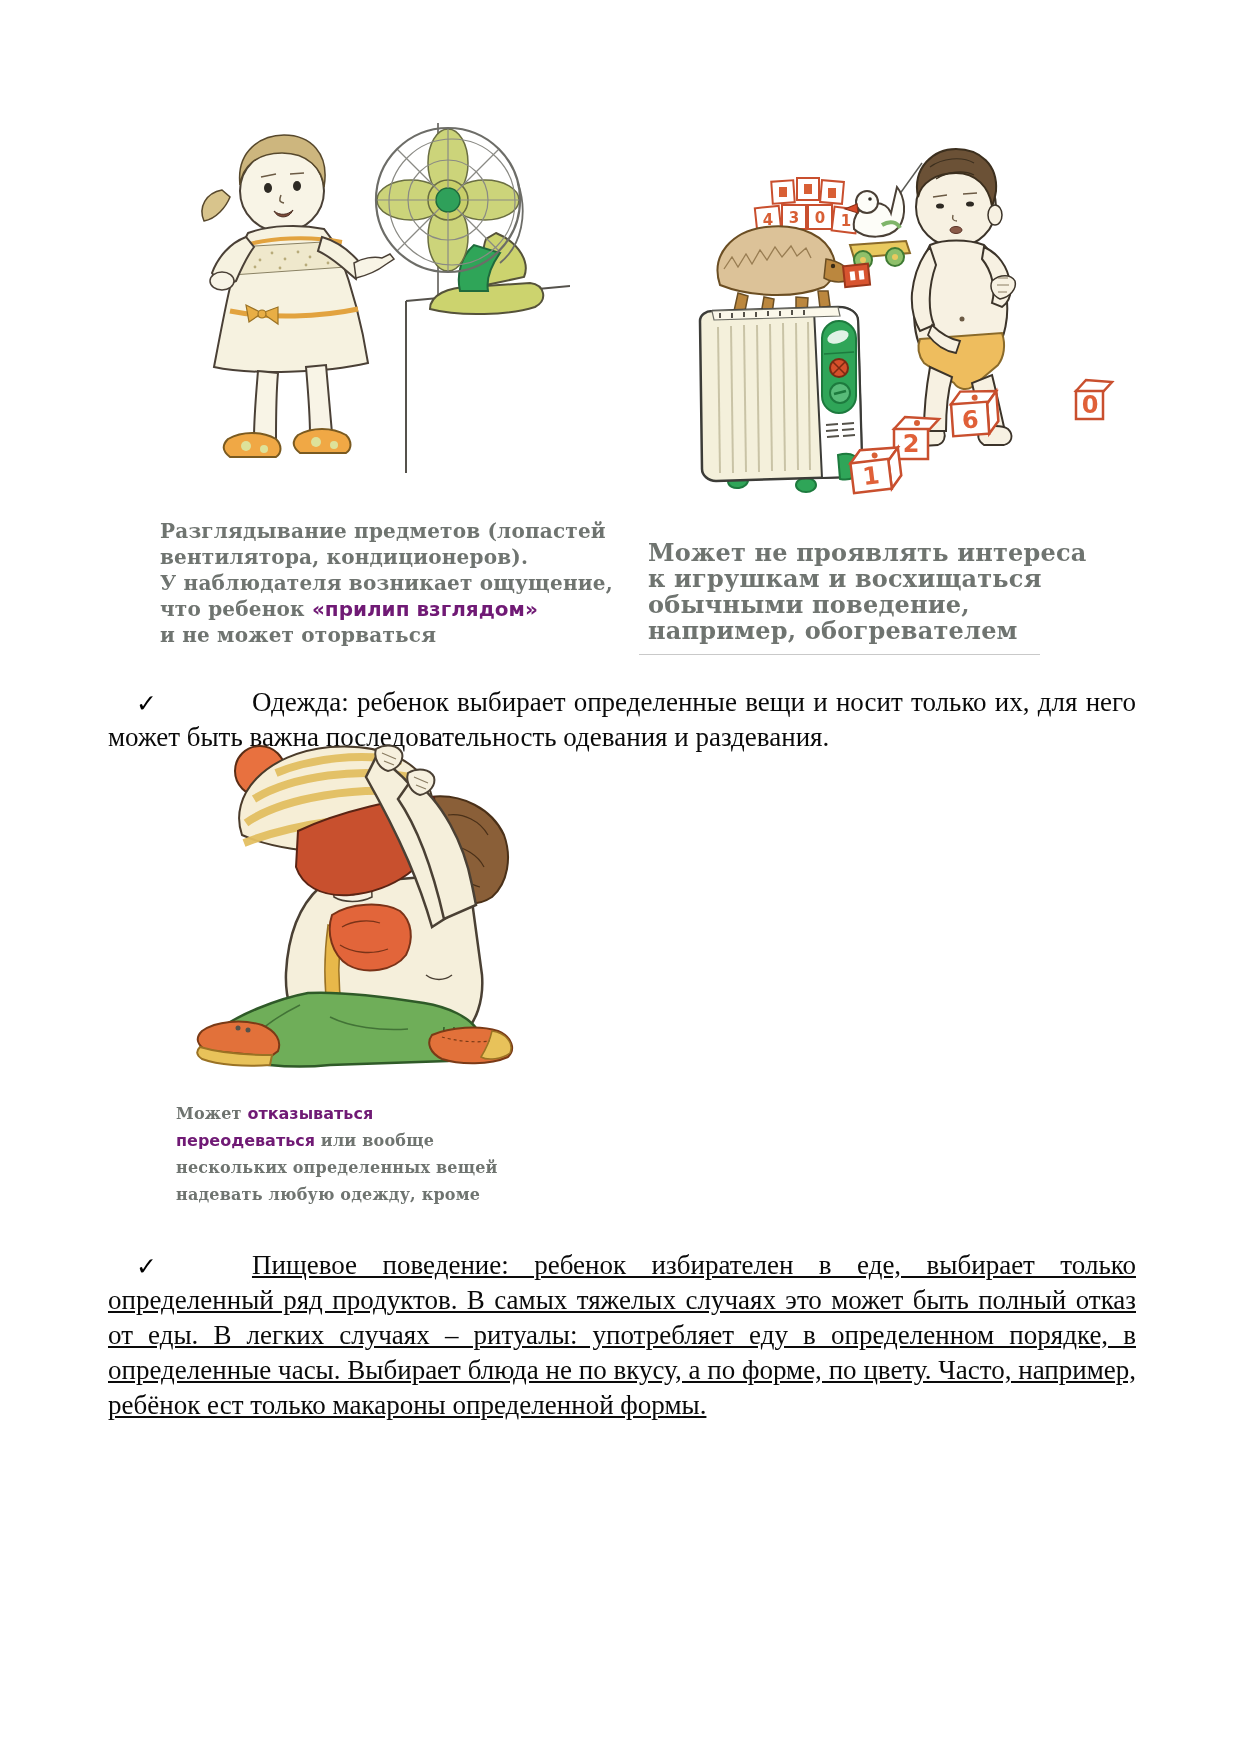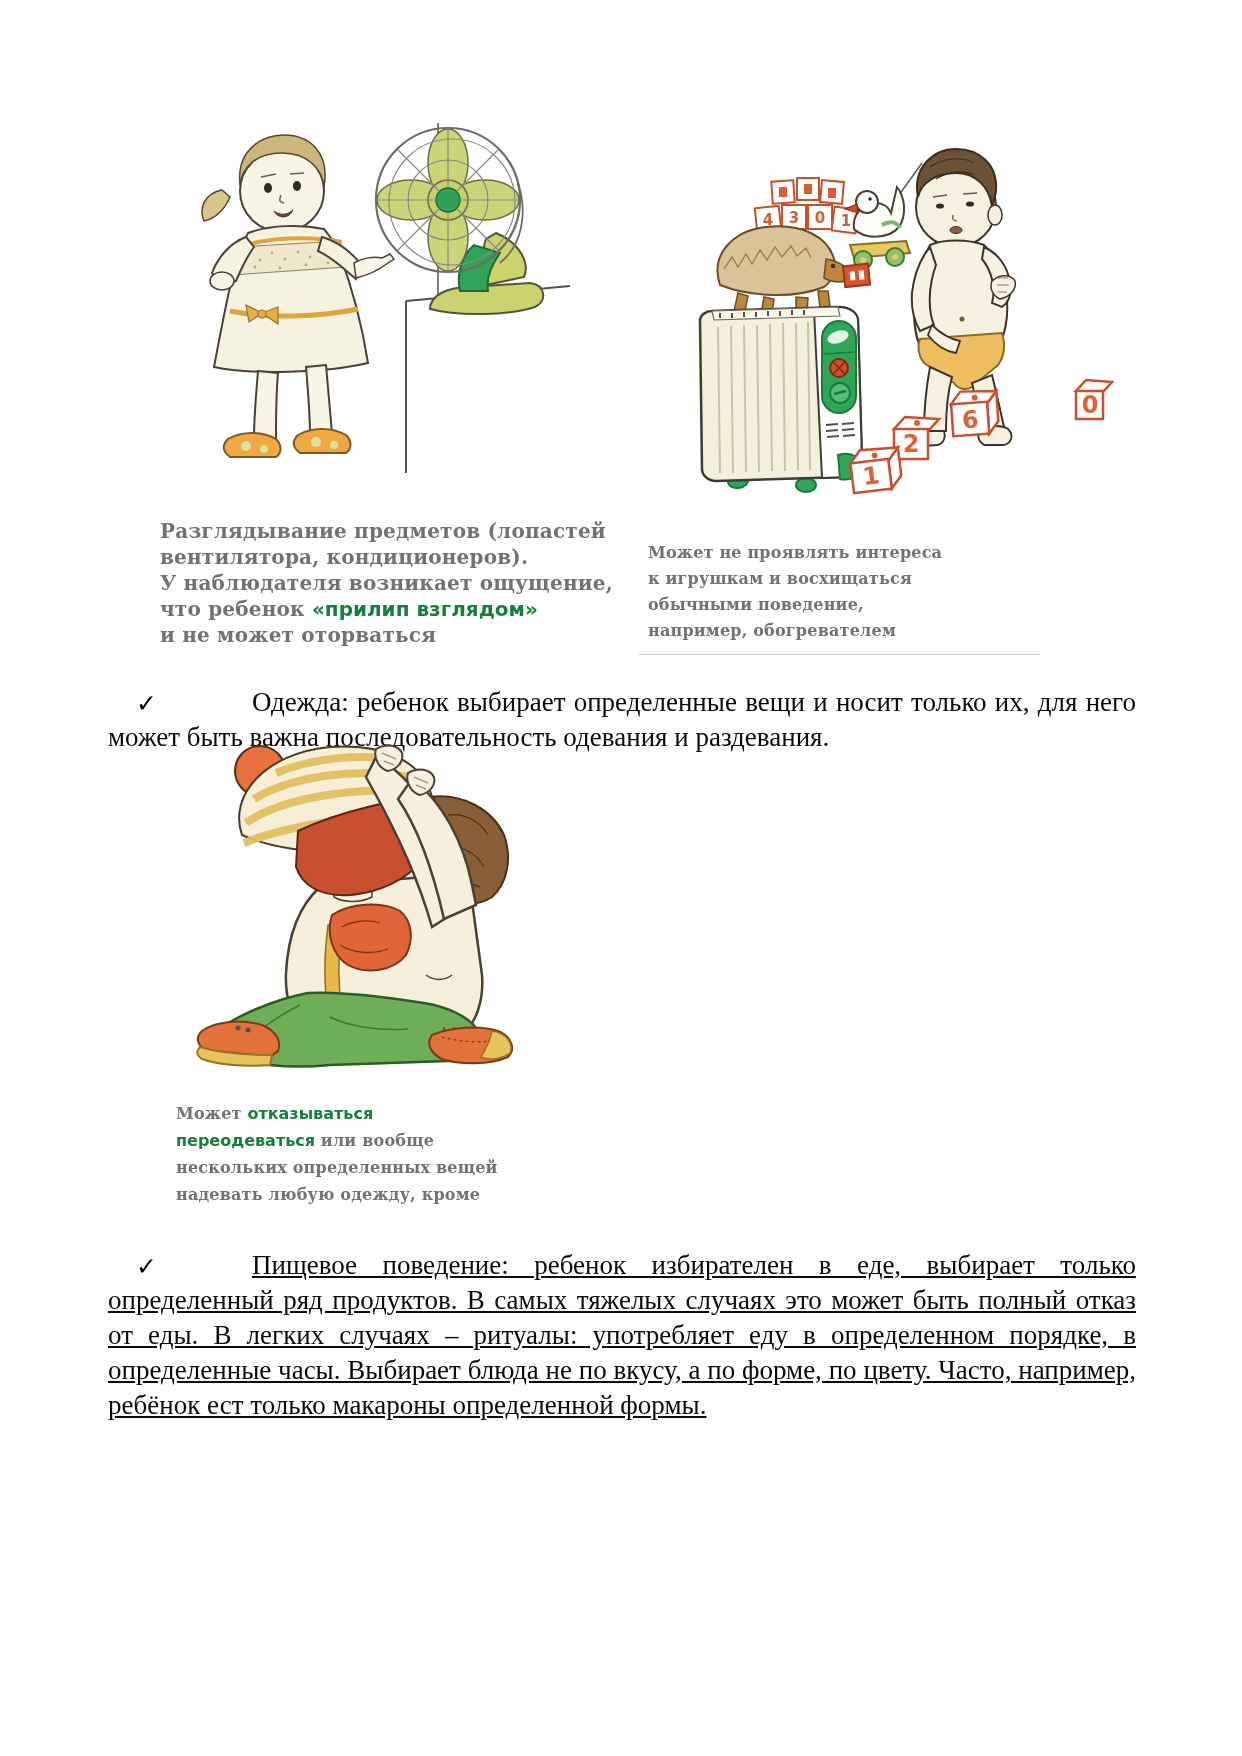--- a/index.html
+++ b/index.html
@@ -1,23 +1,23 @@
 <!DOCTYPE html>
 <html><head>
 <meta charset="utf-8">
 <style>
   html,body { margin:0; padding:0; background:#ffffff; }
   .page { position:relative; width:1242px; height:1756px; background:#ffffff; overflow:hidden;
           font-family:"Liberation Serif", serif; }
   .illus { position:absolute; }
   .cap { position:absolute; font-family:"DejaVu Serif", serif; font-weight:700; color:#6f7470; letter-spacing:0.2px; }
   .cap-fan    { left:160px; top:518px; font-size:20px; line-height:26px; }
-  .cap-heater { left:648px; top:540px; font-size:16px; line-height:26px; }
+  .cap-heater { left:648px; top:540px; font-size:24px; line-height:26px; }
   .cap-hat    { left:176px; top:1100px; font-size:16px; line-height:27px; }
-  .cap .b { font-family:"DejaVu Sans", sans-serif; font-weight:700; color:#15803d; letter-spacing:0;text-align:right; }
+  .cap .b { font-family:"DejaVu Sans", sans-serif; font-weight:700; color:#701a75; letter-spacing:0;text-align:right; }
   .divider { position:absolute; left:639px; top:654px; width:401px; height:0; border-top:1px solid #c9c9c9; }
   .par { position:absolute; left:108px; width:1028px; font-size:27px; line-height:35px; color:#0a0a0a;
          text-align:justify; text-justify:inter-word; }
   .par-clothing { top:658px; }
   .par-food { top:1221px;text-decoration:underline; }
   .check { display:inline-block; margin-left:28px; margin-right:95px; font-family:"DejaVu Sans", sans-serif;
            font-size:25px; line-height:1; color:#000; transform:translateY(1px); }
 </style>
 </head>
 <body>

